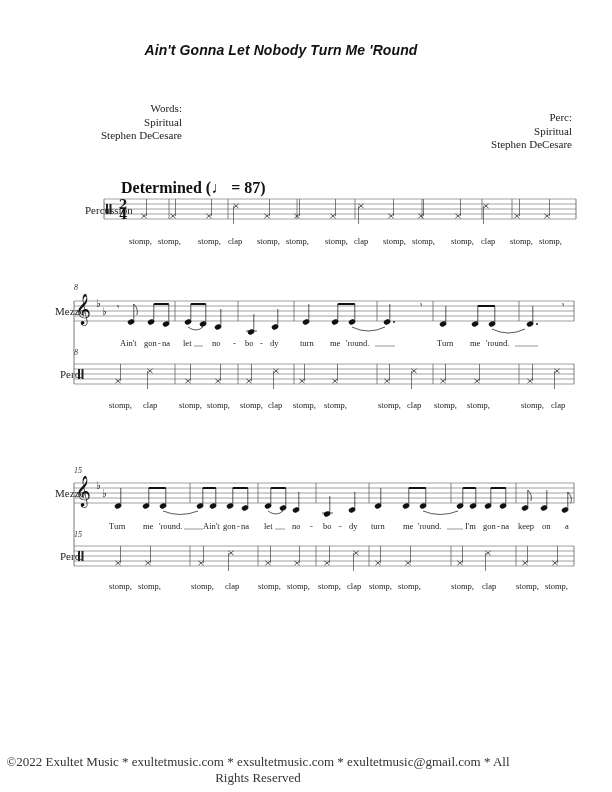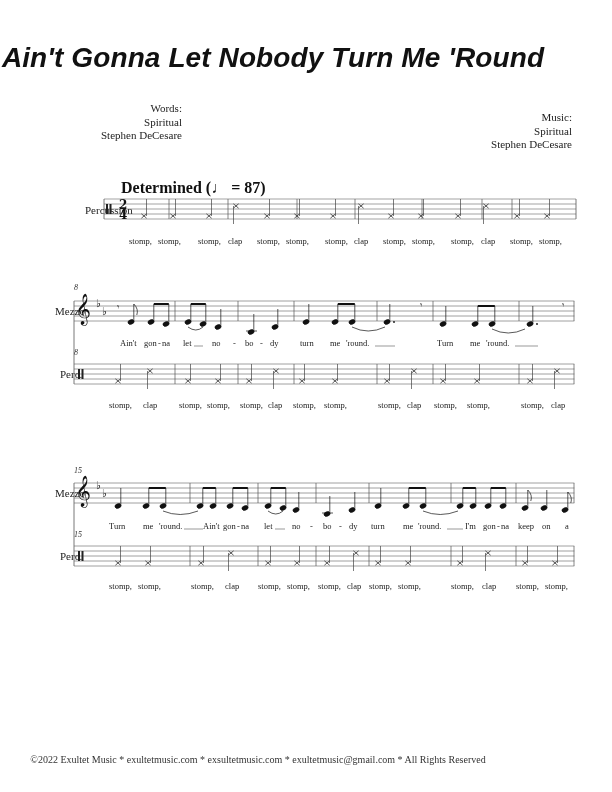--- a/index.html
+++ b/index.html
@@ -1,40 +1,40 @@
 <!DOCTYPE html>
 <html><head>
 <meta charset="utf-8">
 <style>
   html, body { margin: 0; padding: 0; background: #ffffff; }
   body { width: 612px; height: 792px; position: relative; overflow: hidden; font-family: "Liberation Serif", serif; color: #111; }
-  .title { position: absolute; left: 0; width: 546px; top: 42px; text-align: center; font-family: "Liberation Sans", sans-serif; font-weight: bold; font-style: italic; font-size: 28px; color: #111; letter-spacing: 0.1px; }
+  .title { position: absolute; left: 0; width: 546px; top: 42px; text-align: center; font-family: "Liberation Sans", sans-serif; font-weight: bold; font-style: italic; font-size: 14px; color: #111; letter-spacing: 0.1px; padding-left: 8px; }
   .credit { position: absolute; font-size: 11px; line-height: 13.5px; color: #222; }
   .credit.left { left: 101px; top: 102px; text-align: right; }
   .credit.right { right: 40px; top: 111px; text-align: right; }
   .tempo { position: absolute; left: 121px; top: 179px; font-size: 16px; font-weight: bold; }
   .tempo .note { display: inline-block; font-weight: normal; }
   .inst { position: absolute; font-size: 11px; color: #222; }
   svg.score { position: absolute; left: 0; top: 0; }
   .lyric { font-family: "Liberation Serif", serif; font-size: 8.5px; fill: #222; }
   .mnum { font-family: "Liberation Serif", serif; font-size: 8px; font-style: italic; fill: #333; }
-  .footer { position: absolute; left: 0; width: 516px; top: 754px; text-align: center; font-size: 10px; color: #333; }
+  .footer { position: absolute; left: 0; width: 516px; top: 754px; text-align: center; font-size: 13px; color: #333; }
 </style>
 </head>
 <body>
 
 <div class="title">Ain't Gonna Let Nobody Turn Me 'Round</div>
 
 <div class="credit left">
   <div>Words:</div>
   <div>Spiritual</div>
   <div>Stephen DeCesare</div>
 </div>
 <div class="credit right">
-  <div>Music:</div>
+  <div>Perc:</div>
   <div>Spiritual</div>
   <div>Stephen DeCesare</div>
 </div>
 
 <div class="tempo">
   <span>Determined</span>
   <span>(</span><span class="note">♩</span>
   <span>= 87)</span>
 </div>
 

